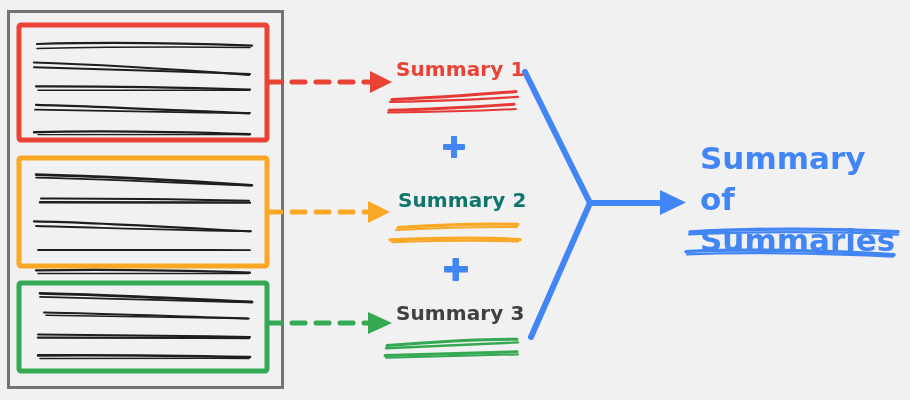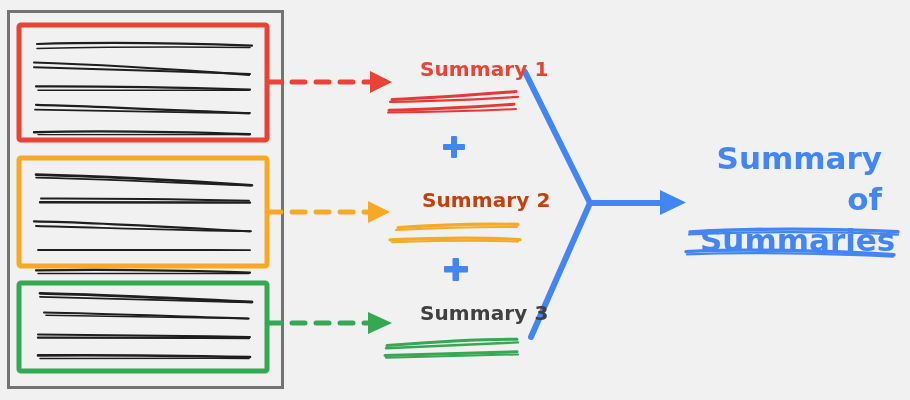--- a/index.html
+++ b/index.html
@@ -24,33 +24,32 @@
   .lbl {
     position: absolute;
     font-family: "DejaVu Sans", "Liberation Sans", sans-serif;
     white-space: nowrap;
     user-select: none;
   }
   .summary-label {
     font-size: 20px;
     font-weight: 600;
     letter-spacing: 0.1px;
-    margin-left: 24px;
   }
   .sum1 { left: 396px; top: 57px; color: #ea4335; }
-  .sum2 { left: 398px; top: 188px; color: #c2410c; }
+  .sum2 { left: 398px; top: 188px; color: #0f766e; }
   .sum3 { left: 396px; top: 301px; color: #404040; }
   .final-label {
     left: 700px;
     top: 138px;
     color: #4285f4;
     font-size: 31px;
     font-weight: 600;
     line-height: 41px;
-    text-align: right;
+    text-align: left;
     width: 182px;
     white-space: normal;
   }
 </style>
 </head>
 <body>
 
 <svg id="canvas" viewBox="0 0 910 400" xmlns="http://www.w3.org/2000/svg">
 
   <rect x="0" y="0" width="910" height="400" fill="#f1f1f1"></rect>

